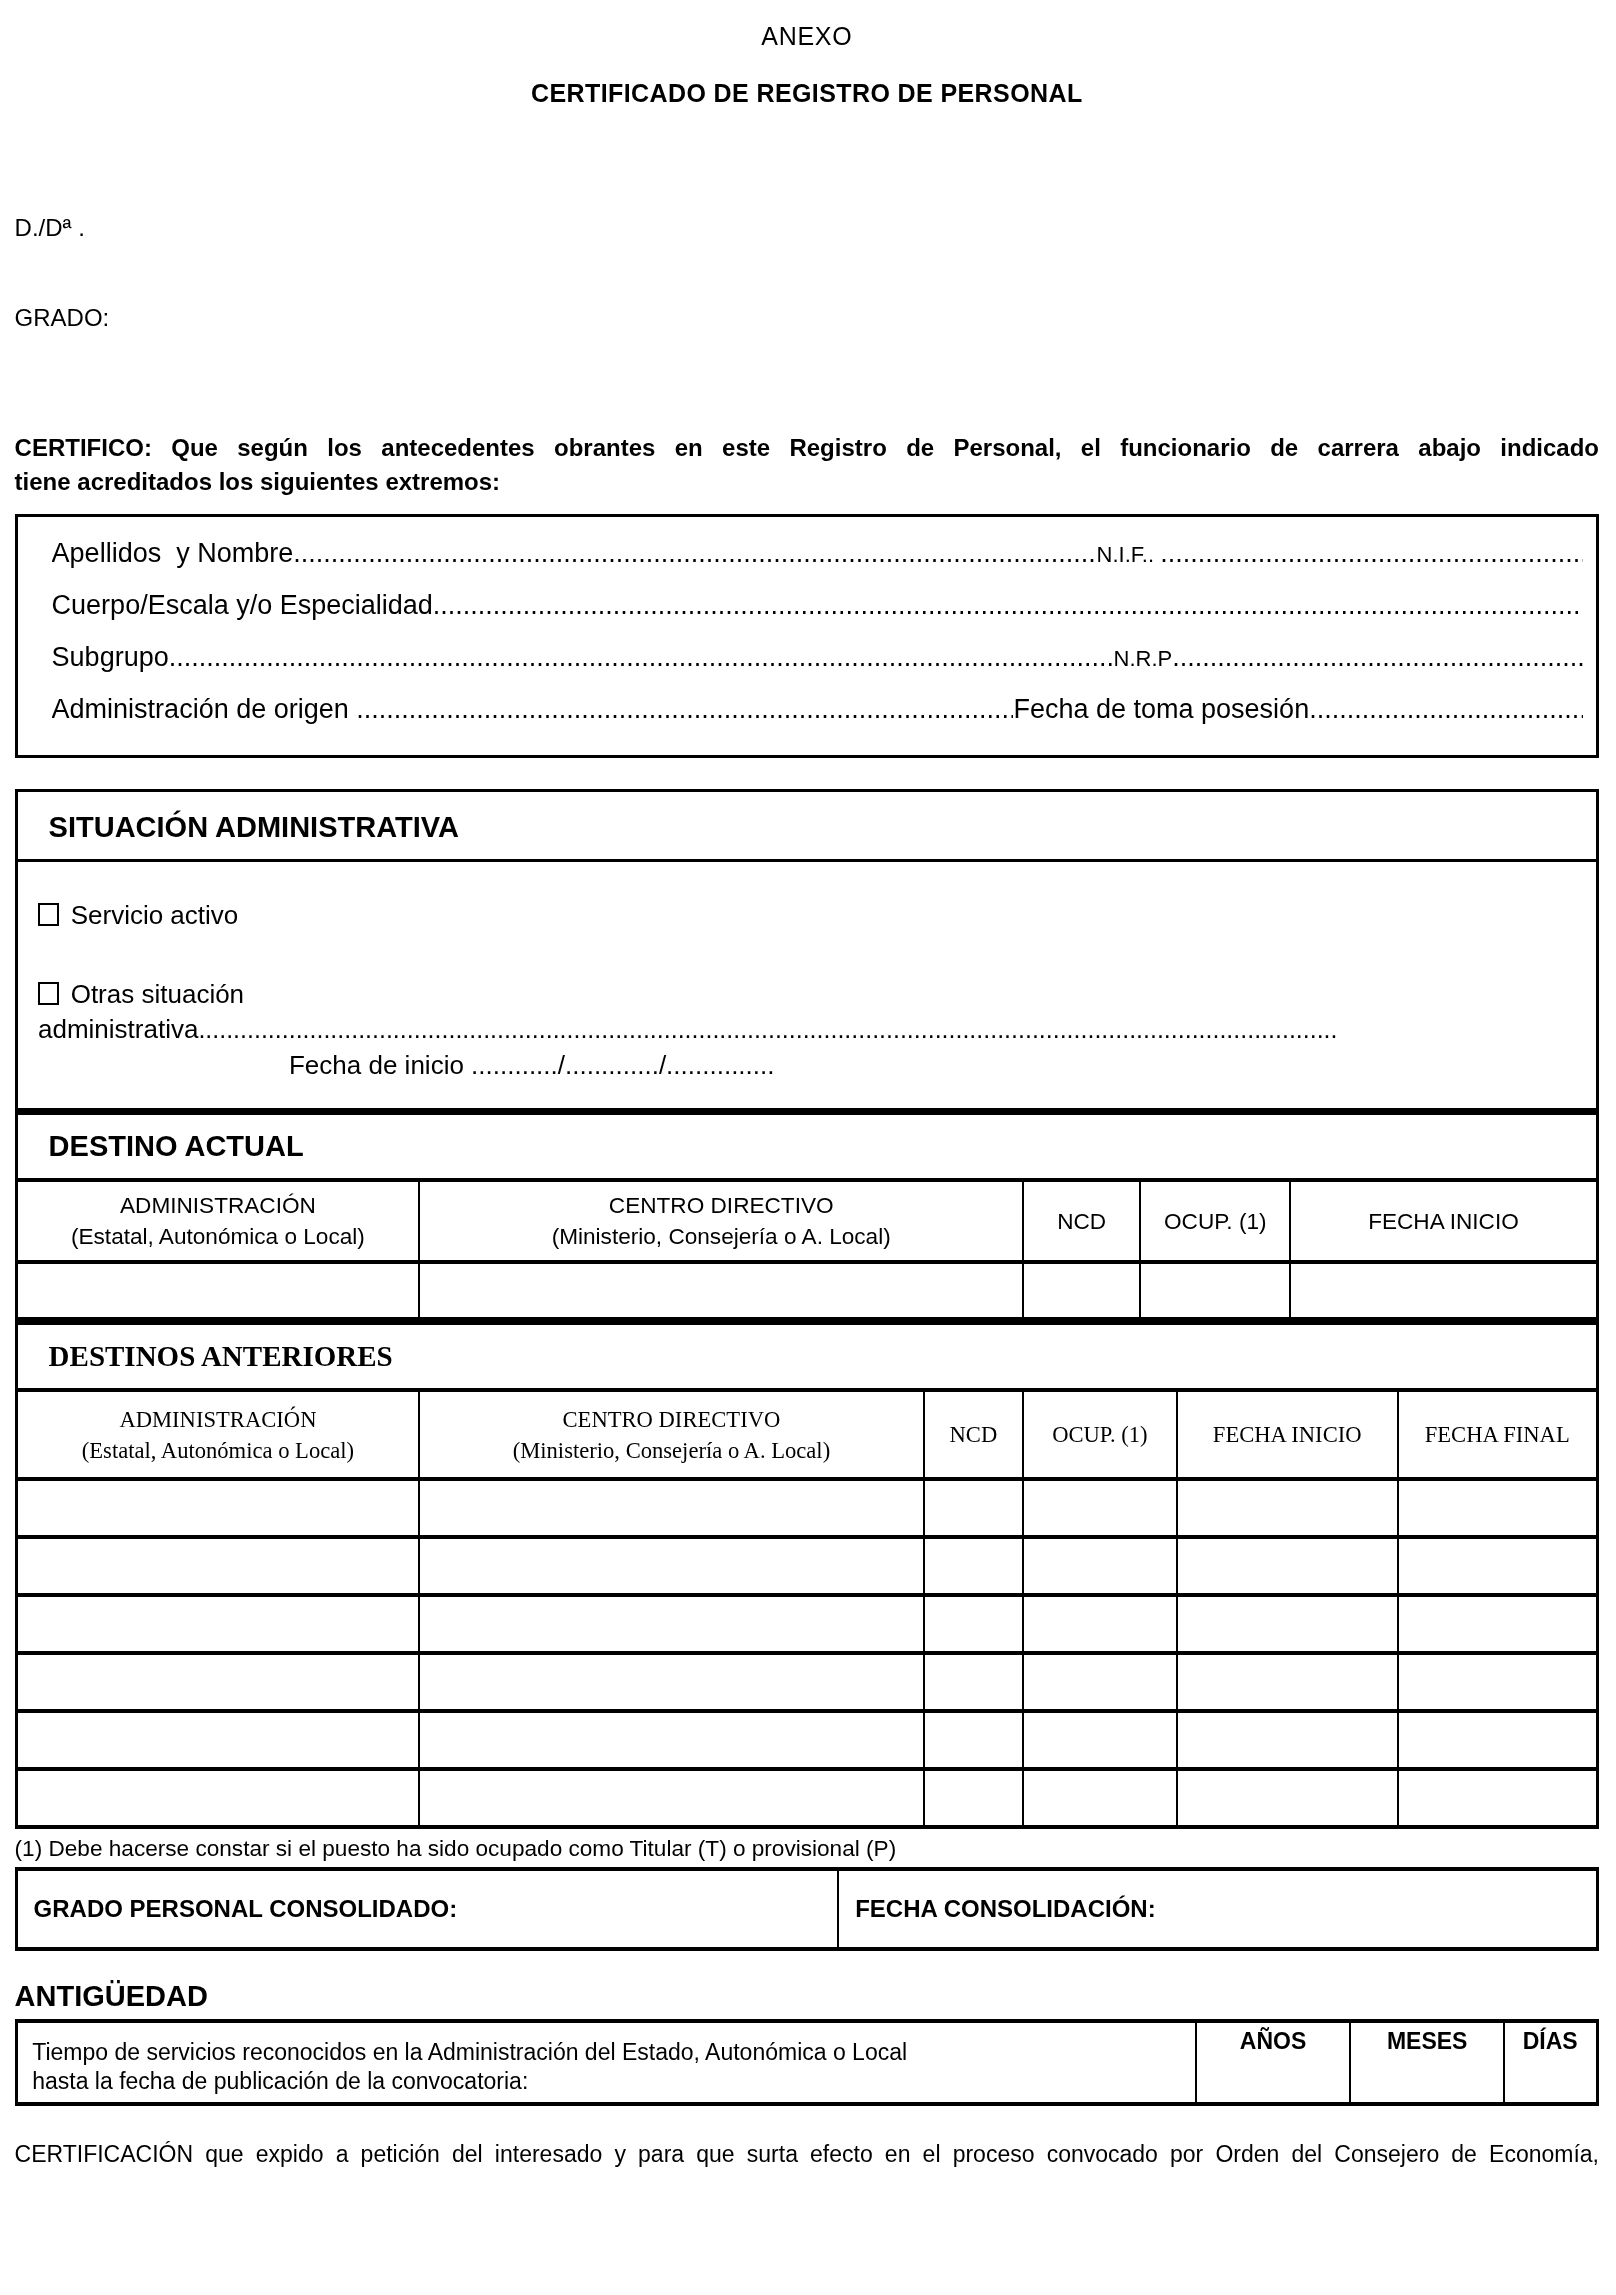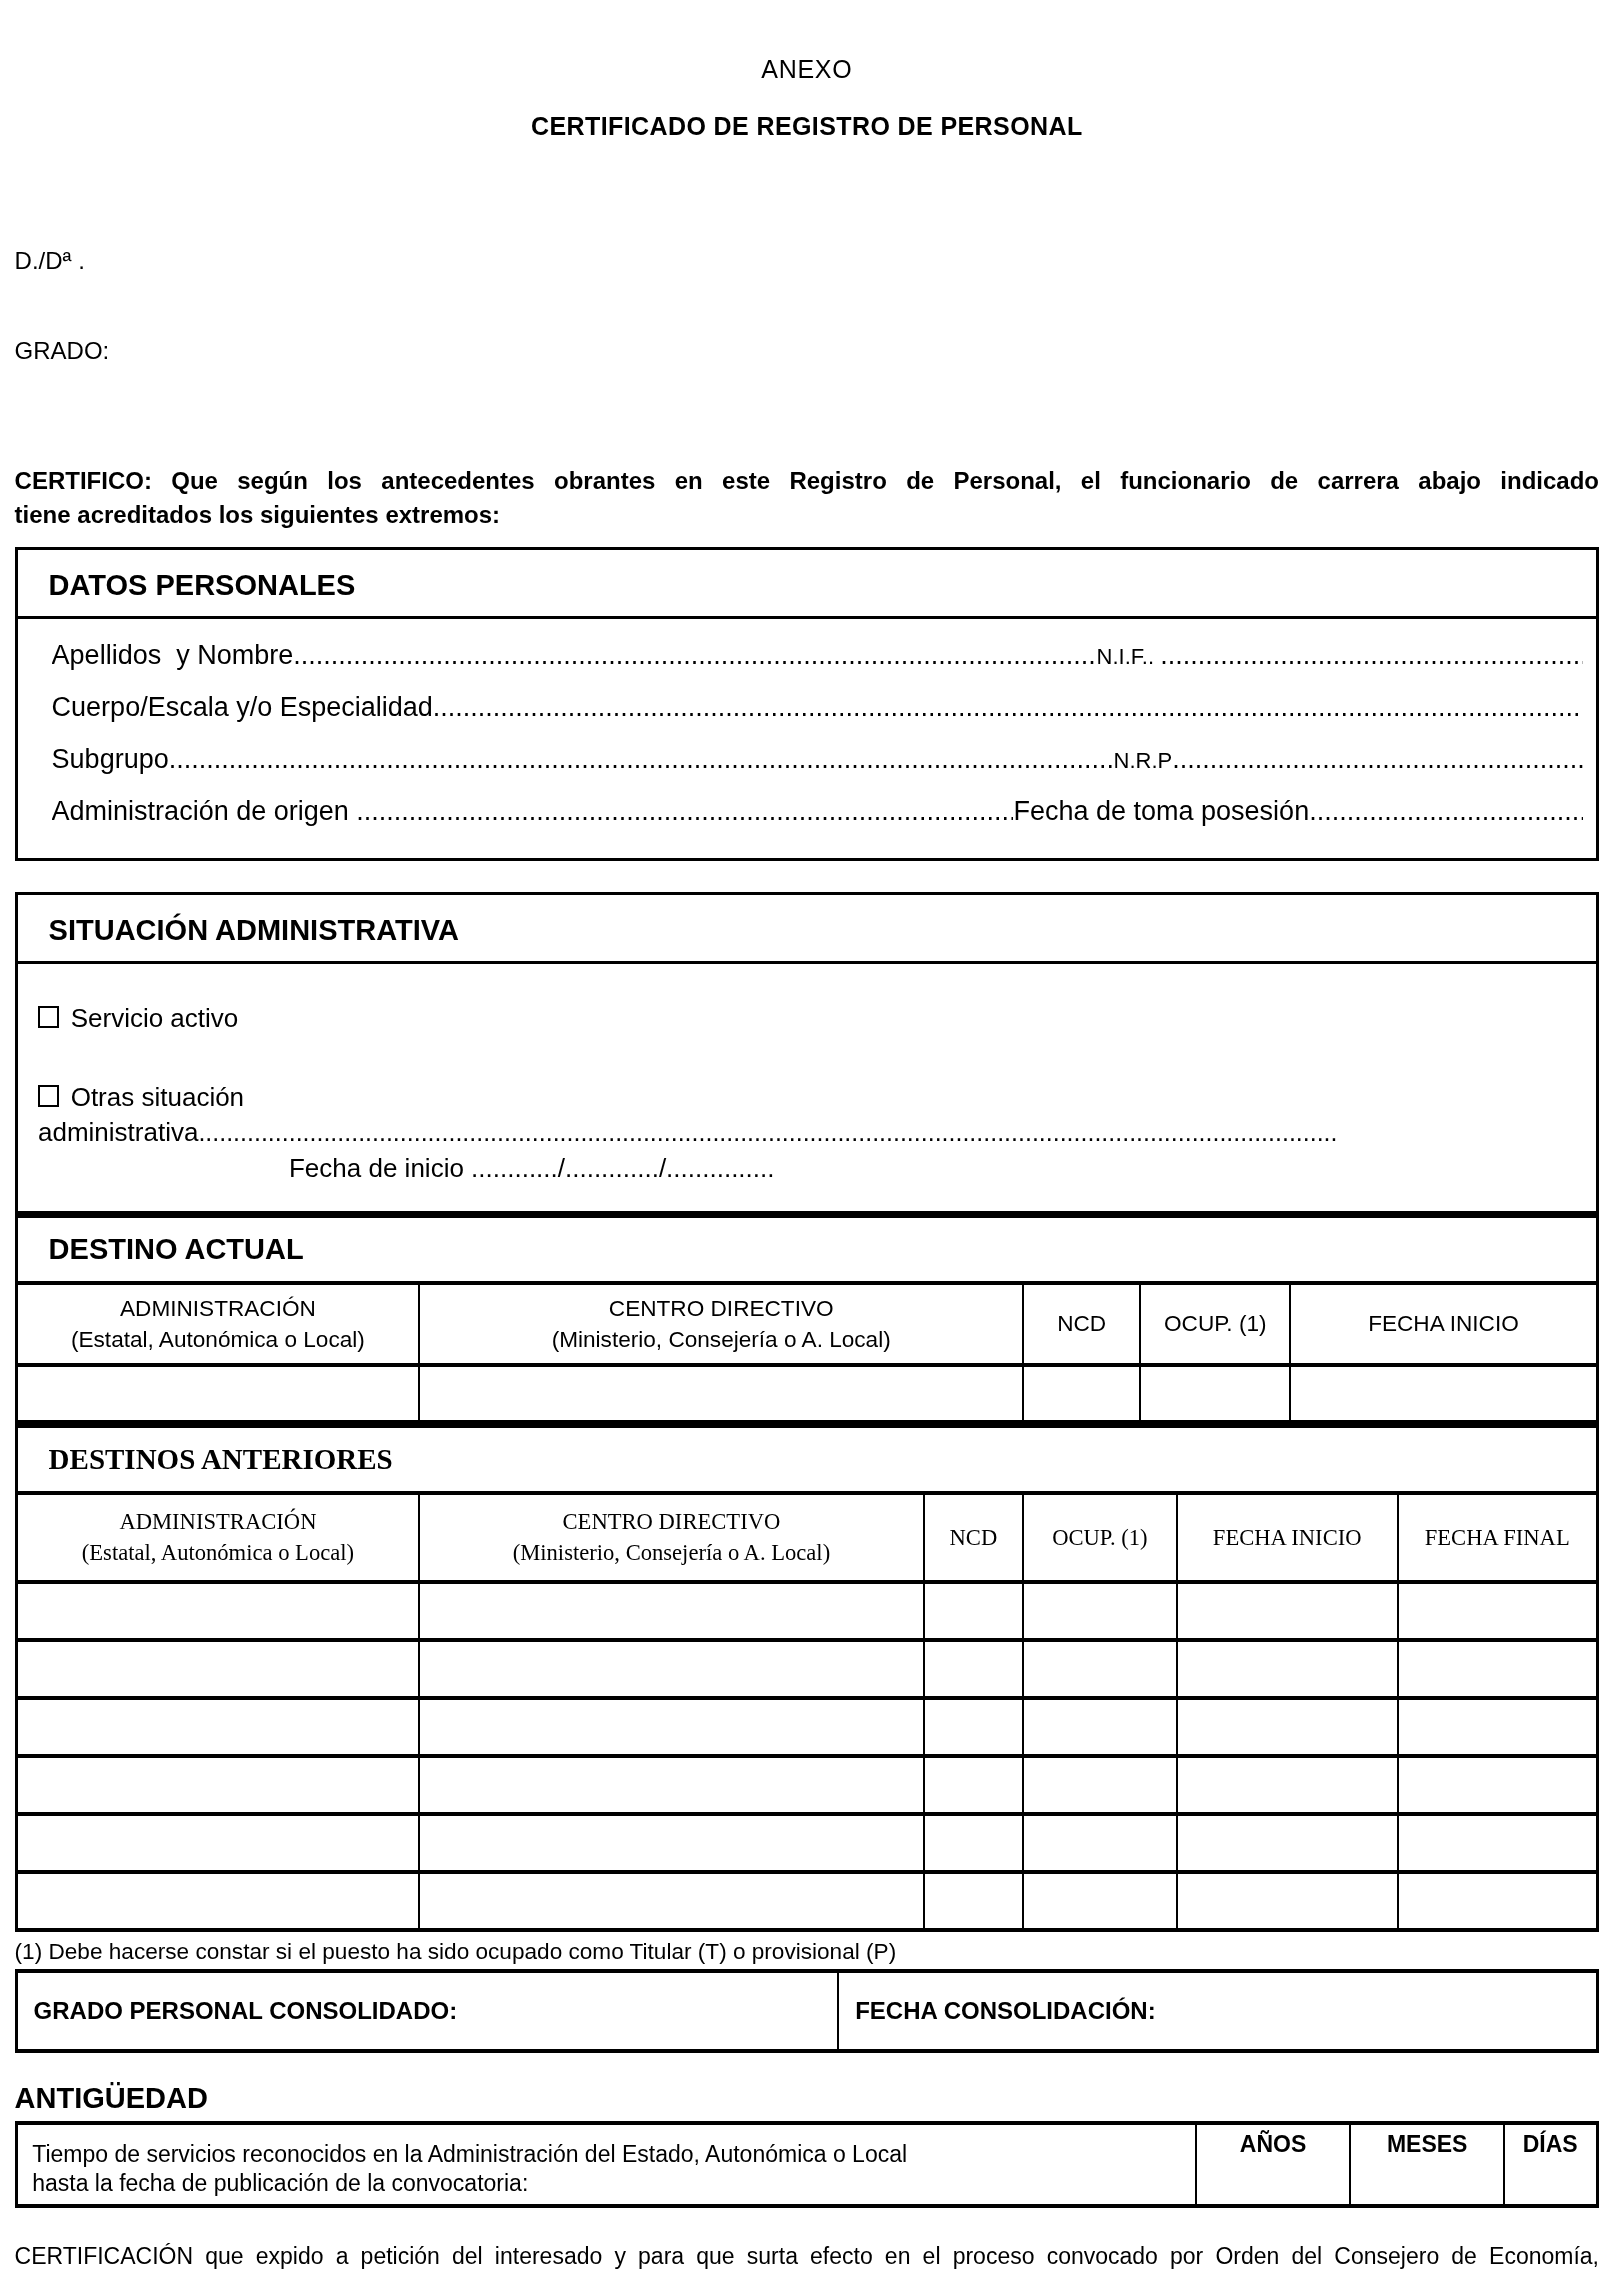--- a/index.html
+++ b/index.html
@@ -4,21 +4,21 @@
 <style>
   * { box-sizing: border-box; }
   html,body { margin:0; padding:0; background:#ffffff; }
   body {
     width:1617px; height:2295px;
     font-family:"Liberation Sans", sans-serif;
     color:#000; background:#fff;
   }
   .page { width:1617px; height:2295px; padding:22px 18px 0 14.6px; overflow:hidden; }
 
-  .center { text-align:center;margin-top:33px; }
+  .center { text-align:center; }
   .anexo { font-size:25px; letter-spacing:0.7px; }
   .doc-title { font-size:25px; font-weight:bold; margin-top:28px; letter-spacing:0.4px; }
 
   .intro { margin-top:45px; font-size:24px; line-height:30px; white-space:pre; }
 
   .certify { margin-top:38px; font-weight:bold; font-size:24px; line-height:34px; }
   .certify .l1 { text-align:justify; text-align-last:justify; }
 
   
   .box { border:3.6px solid #000; margin-top:14.6px; }
@@ -86,21 +86,20 @@
     <div>D./Dª .</div>
     <div>GRADO:</div>
   </div>
 
   <div class="certify">
     <div class="l1">CERTIFICO: Que según los antecedentes obrantes en este Registro de Personal, el funcionario de carrera abajo indicado</div>
     <div class="l2">tiene acreditados los siguientes extremos:</div>
   </div>
 
   <div class="box">
-    <div class="box-title">DATOS PERSONALES</div>
     <div class="dp-rows">
       <div class="dp-row">
         <span class="lbl">Apellidos  y Nombre</span>
         <span class="fill g19">........................................................................................................................................................................................................................................</span>
         <span class="sub">N.I.F.. </span>
         <span class="fill g10">........................................................................................................................................................................................................................................</span>
       </div>
       <div class="dp-row">
         <span class="lbl">Cuerpo/Escala y/o Especialidad</span>
         <span class="fill g10">........................................................................................................................................................................................................................................</span>

